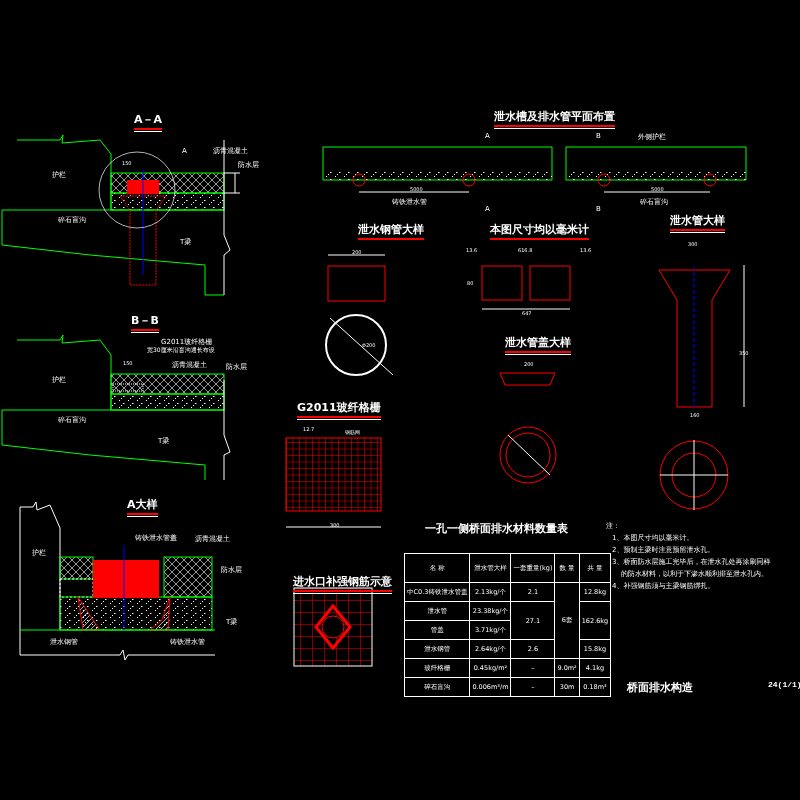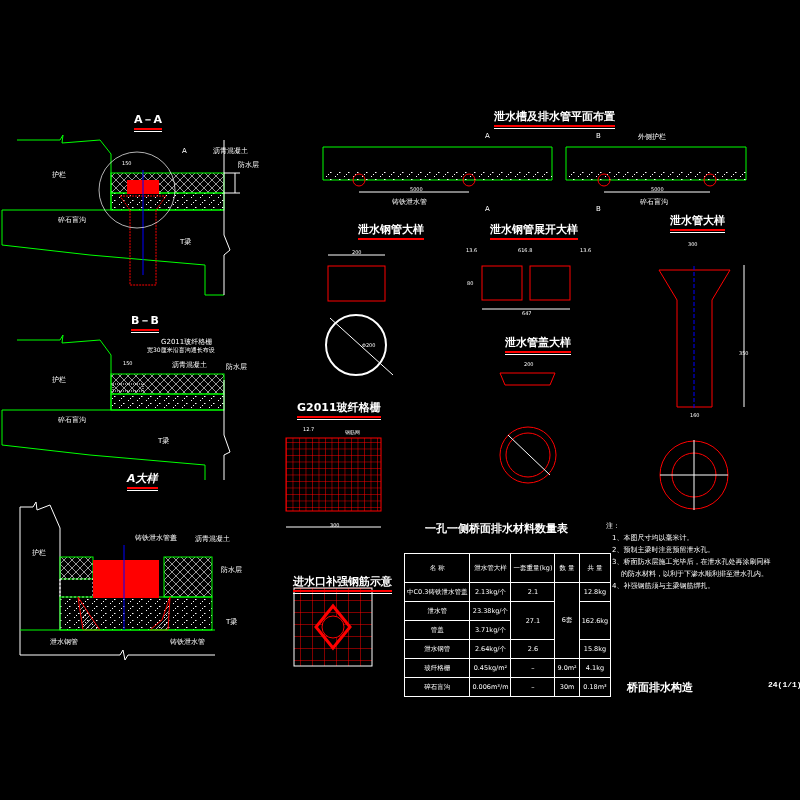--- a/index.html
+++ b/index.html
@@ -131,24 +131,24 @@
 
   <g>
     <rect x="294" y="588" width="78" height="78" fill="url(#redgrid2)" stroke="#fff"></rect>
     <polygon points="333,606 350,627 333,648 316,627" fill="none" stroke="#ff0000" stroke-width="3"></polygon>
     <circle cx="333" cy="627" r="11" fill="#000" stroke="#ff0000"></circle>
   </g>
 </svg>
 
 <div class="abs title" style="left:134px;top:112px;"><span>A－A</span><span class="ul"></span><span class="ul2"></span></div>
 <div class="abs title" style="left:131px;top:313px;"><span>B－B</span><span class="ul"></span><span class="ul2"></span></div>
-<div class="abs title" style="left:127px;top:471px;font-style:italic;"><span>A大样</span><span class="ul"></span><span class="ul2"></span></div>
+<div class="abs title" style="left:127px;top:497px;"><span>A大样</span><span class="ul"></span><span class="ul2"></span></div>
 <div class="abs title" style="left:494px;top:109px;"><span>泄水槽及排水管平面布置</span><span class="ul"></span><span class="ul2"></span></div>
 <div class="abs title" style="left:330px;top:222px;margin-left:28px;"><span>泄水钢管大样</span><span class="ul"></span></div>
-<div class="abs title" style="left:490px;top:222px;"><span>泄水钢管展开大样</span><span class="ul"></span></div>
+<div class="abs title" style="left:490px;top:222px;"><span>本图尺寸均以毫米计</span><span class="ul"></span></div>
 <div class="abs title" style="left:505px;top:335px;"><span>泄水管盖大样</span><span class="ul"></span><span class="ul2"></span></div>
 <div class="abs title" style="left:670px;top:213px;text-align:right;"><span>泄水管大样</span><span class="ul"></span><span class="ul2"></span></div>
 <div class="abs title" style="left:297px;top:400px;"><span>G2011玻纤格栅</span><span class="ul"></span><span class="ul2"></span></div>
 <div class="abs title" style="left:293px;top:574px;"><span>进水口补强钢筋示意</span><span class="ul"></span><span class="ul2"></span></div>
 
 <span class="abs lbl" style="left:52px;top:170px;">护栏</span>
 <span class="abs lbl" style="left:182px;top:147px;">A</span>
 <span class="abs lbl" style="left:213px;top:146px;">沥青混凝土</span>
 <span class="abs lbl" style="left:238px;top:160px;">防水层</span>
 <span class="abs lbl" style="left:58px;top:215px;">碎石盲沟</span>

